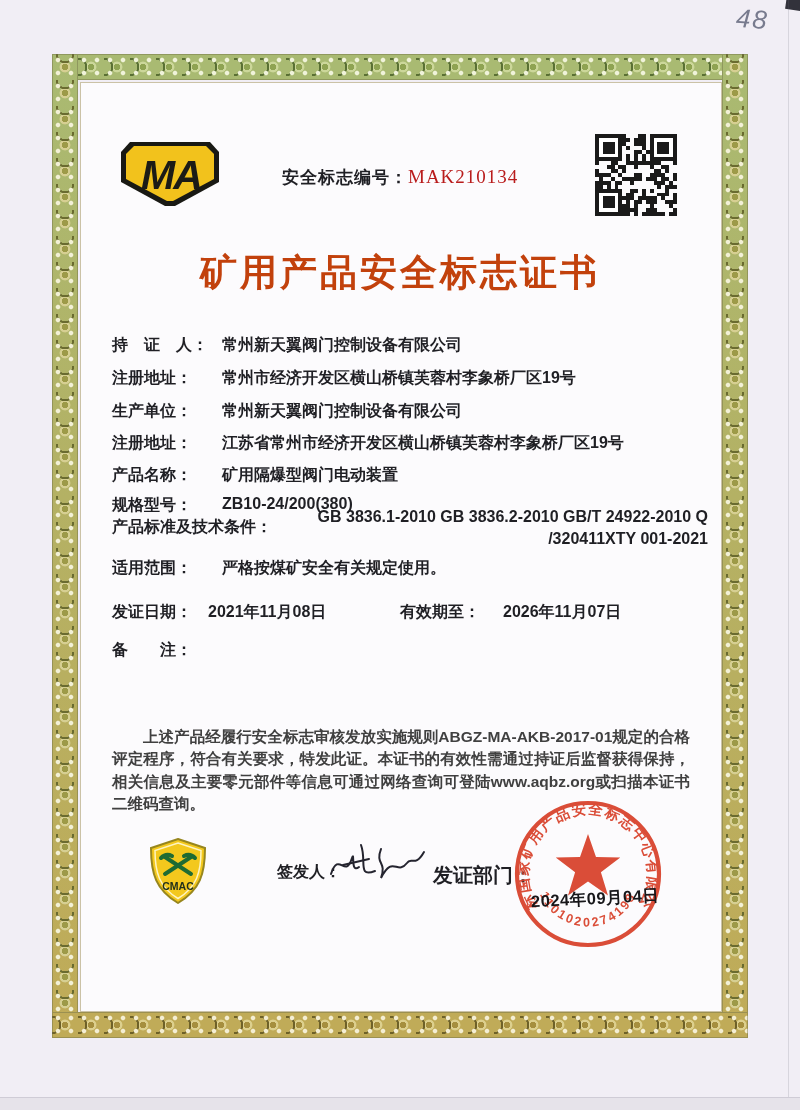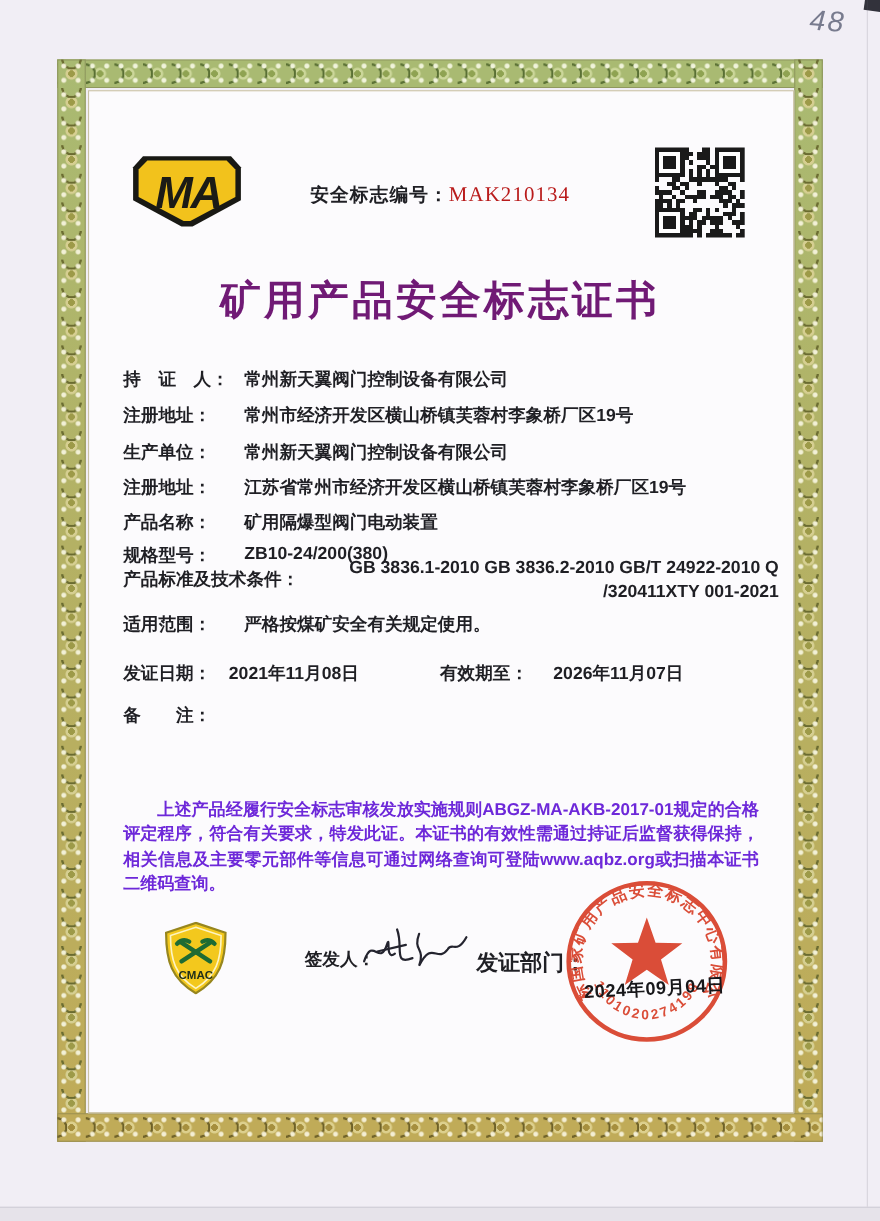--- a/index.html
+++ b/index.html
@@ -50,34 +50,34 @@
     background-size:13px 13px,26px 26px,26px 26px,auto;
   }
   .content{left:80px;top:82px;width:640px;height:928px;background:#fcfbfd;border:1px solid #cbc2a6;}
 
   
   .safety-line{left:282px;top:166px;font-size:17px;font-weight:bold;letter-spacing:1px;}
   .safety-no{font-family:"Liberation Serif", serif;font-weight:normal;font-size:19px;letter-spacing:1px;color:#b91c1c;}
   .qr{left:595px;top:134px;width:82px;height:82px;}
 
   .cert-title{left:0;top:248px;width:800px;text-align:center;font-size:37px;font-weight:bold;
-    letter-spacing:3px;color:#701a75;}
+    letter-spacing:3px;color:#c2410c;}
 
   
   .row{left:0;top:0;width:800px;height:24px;}
   .lbl{position:absolute;left:112px;font-size:16px;font-weight:bold;white-space:nowrap;}
   .val{position:absolute;left:222px;width:486px;font-size:16px;font-weight:bold;white-space:nowrap;}
   .std-lbl{left:112px;}
   .std-val{left:310px;width:398px;white-space:pre-line;line-height:22px;text-align:right;}
   .date-lbl2{left:400px;}
   .date-val1{left:208px;}
   .date-val2{left:503px;}
 
   .statement{left:112px;top:726px;width:578px;font-size:15.5px;font-weight:bold;line-height:22.4px;
-    text-align:justify;text-indent:31px;color:#6d28d9;}
+    text-align:justify;text-indent:31px;color:#404040;}
 
   
   .signer-label{left:277px;top:862px;font-size:16px;font-weight:bold;}
   .dept-label{left:433px;top:862px;font-size:20px;font-weight:bold;}
   .signature{left:323px;top:838px;width:108px;height:52px;}
   .cmac{left:147px;top:838px;width:62px;height:66px;}
   .stamp{left:508px;top:794px;width:160px;height:160px;opacity:.93;}
   .stamp-date{left:531px;top:888px;font-size:16.5px;font-weight:bold;color:#17171a;
     transform:rotate(-3deg);letter-spacing:.5px;white-space:nowrap;}
 </style>

